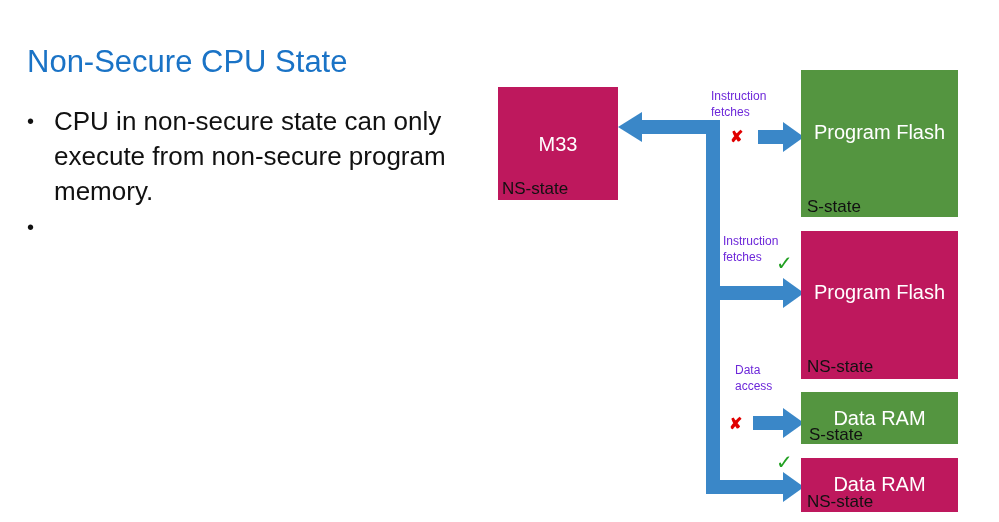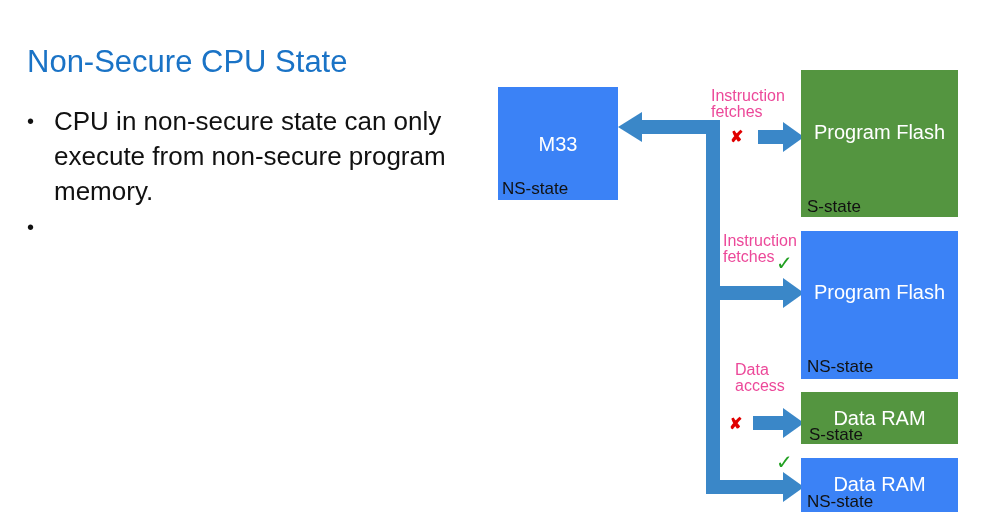--- a/index.html
+++ b/index.html
@@ -2,25 +2,25 @@
 <html><head>
 <meta charset="utf-8">
 <style>
   html, body { margin: 0; padding: 0; }
   body { width: 999px; height: 522px; background: #ffffff; position: relative; overflow: hidden; font-family: "Liberation Sans", sans-serif; }
   .title { position: absolute; left: 27px; top: 28px; font-size: 31px; color: #1a73c6; font-family: "Liberation Sans", sans-serif; margin-top: 16px; }
   .bullets { position: absolute; left: 25px; top: 104px; width: 440px; margin: 0; padding: 0; list-style: none; }
   .bullets li { position: relative; padding-left: 29px; font-size: 26px; line-height: 35px; color: #111; margin-bottom: 1px; }
   .bullets li .dot { position: absolute; left: 2px; top: 0; font-size: 20px; }
   .box { position: absolute; box-sizing: border-box; }
-  .red { background: #3b82f6; }
+  .red { background: #be185d; }
   .green { background: #549540; }
   .box .main { position: absolute; left: 0; right: 0; text-align: center; color: #ffffff; font-size: 20px; line-height: 25px; }
   .box .state { position: absolute; left: 6px; color: #111; font-size: 17px; text-align: center; }
-  .lbl { position: absolute; font-size: 16px; color: #ec4899; line-height: 16px; }
+  .lbl { position: absolute; font-size: 12px; color: #6d28d9; line-height: 16px; }
   .xmark { position: absolute; color: #e00000; font-size: 16px; font-weight: bold; }
   .check { position: absolute; color: #22a022; font-size: 20px; }
   svg.arrows { position: absolute; left: 0; top: 0; }
 </style>
 </head>
 <body>
 
 <div class="title">Non-Secure CPU State</div>
 
 <ul class="bullets">

